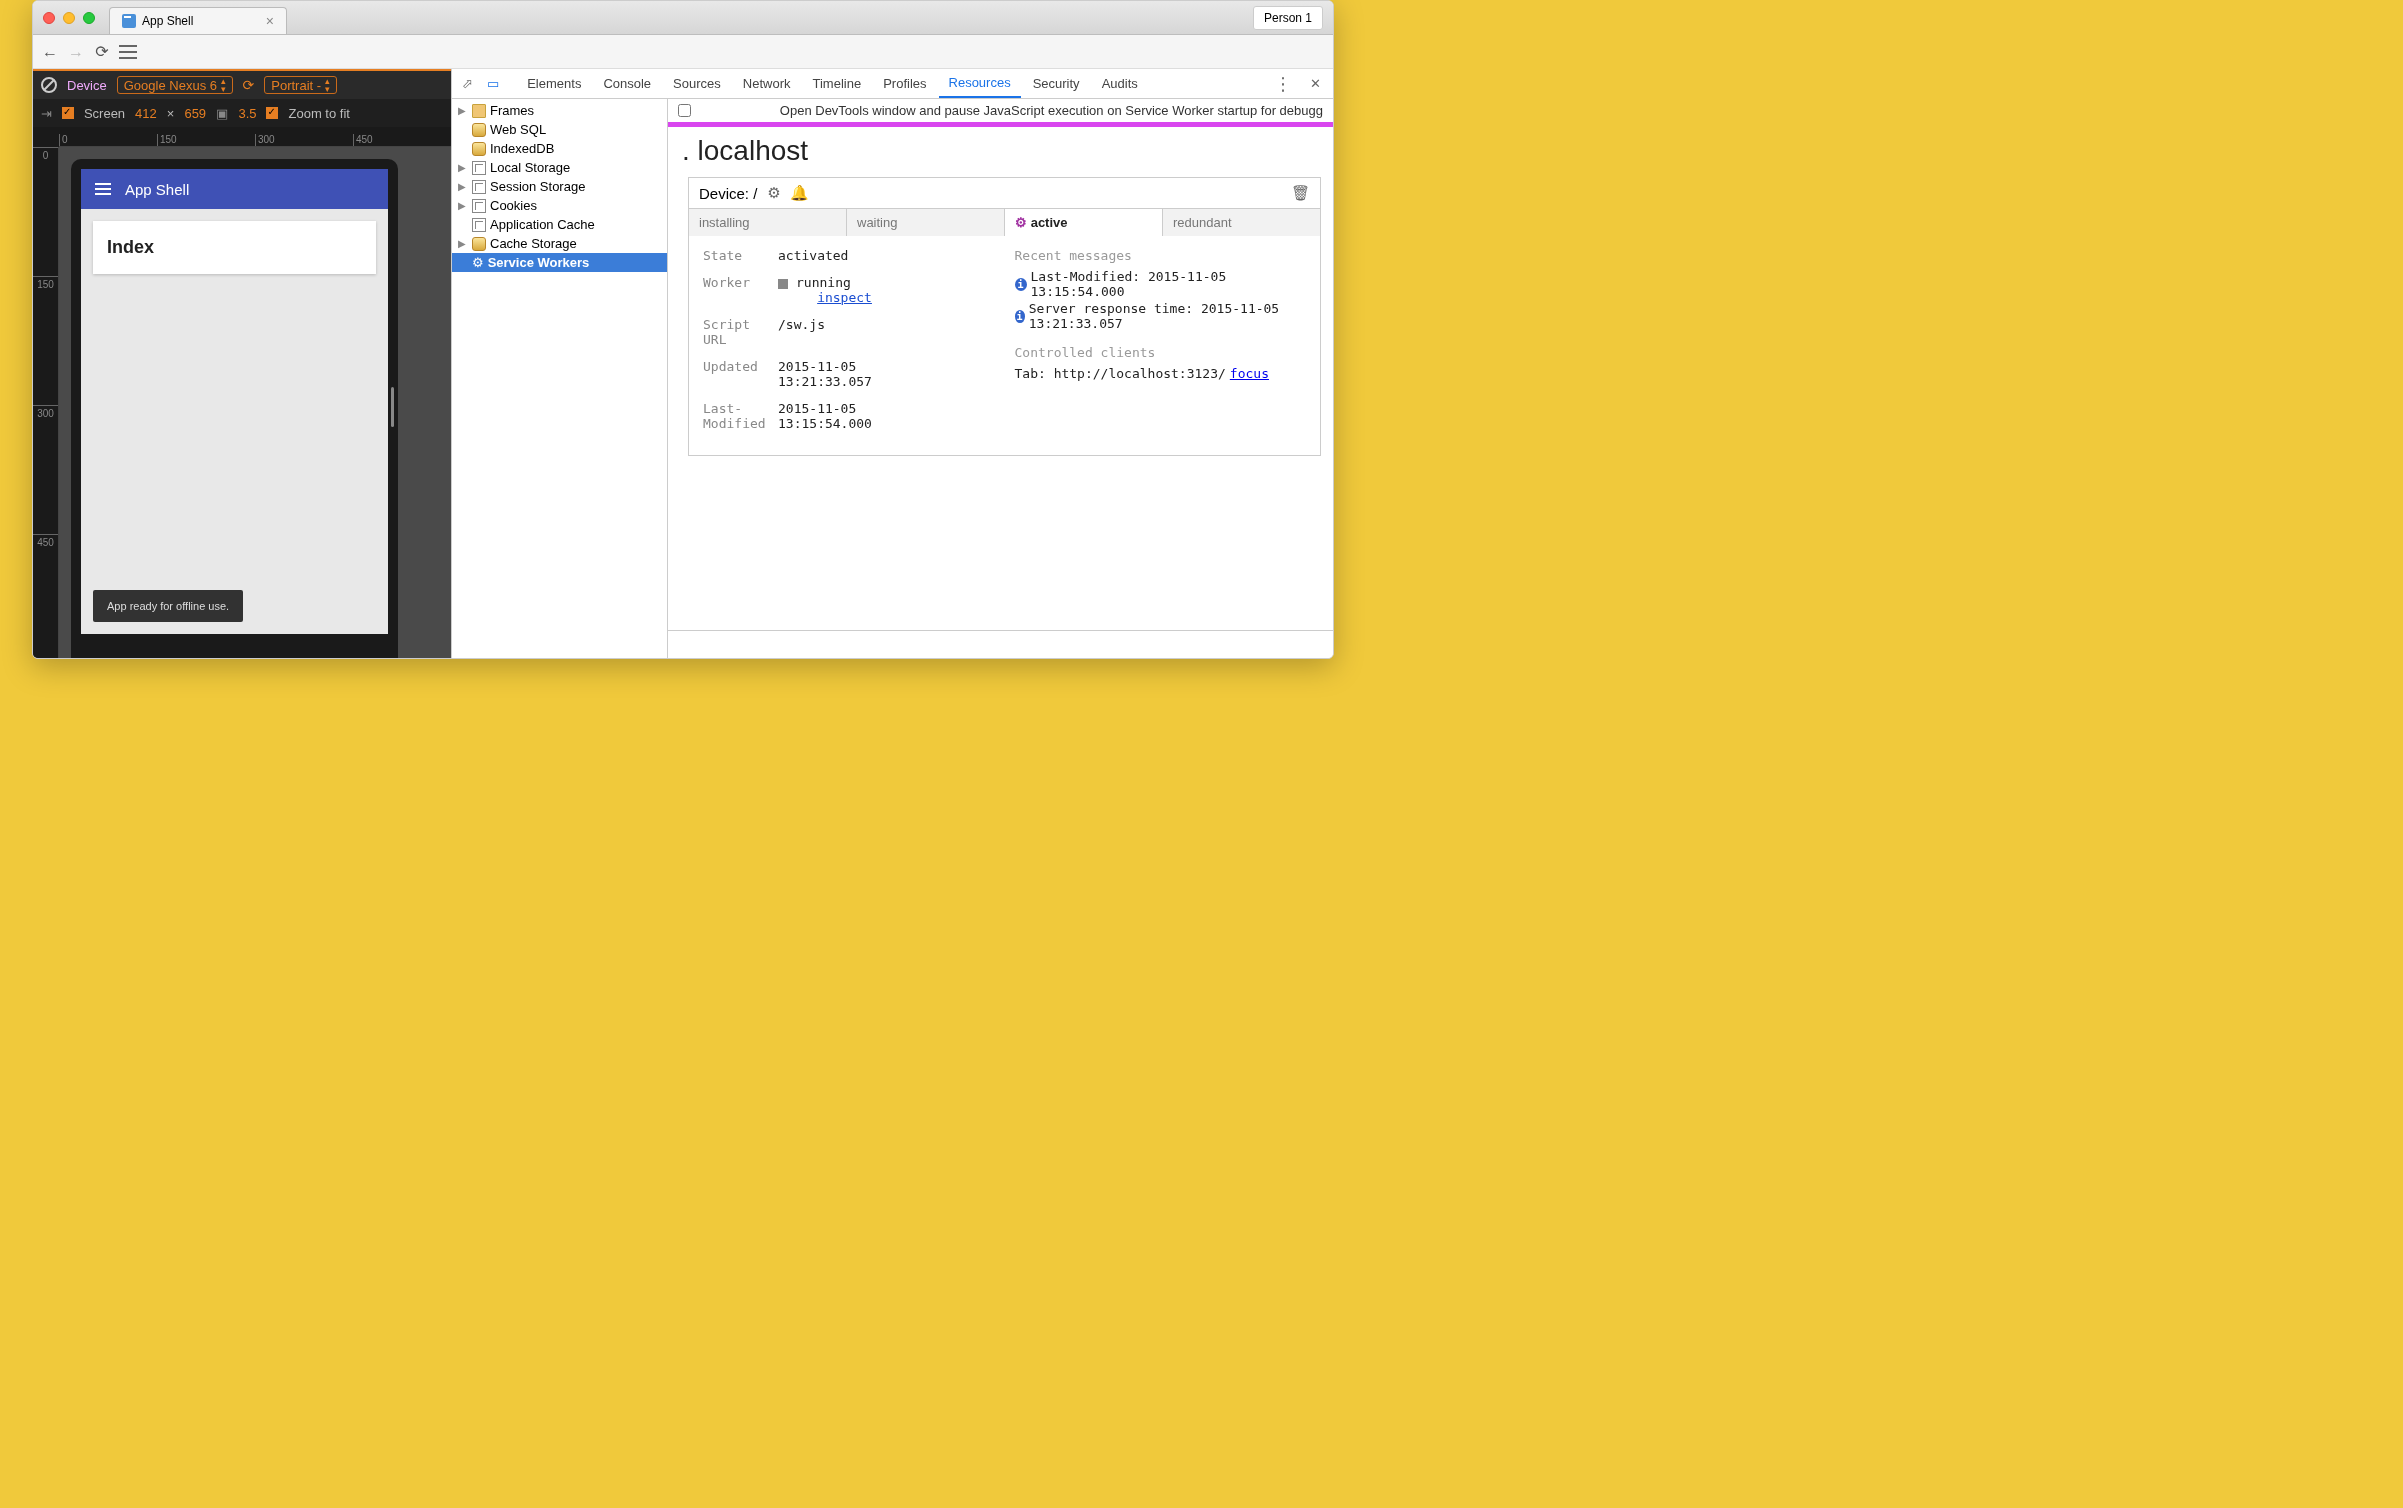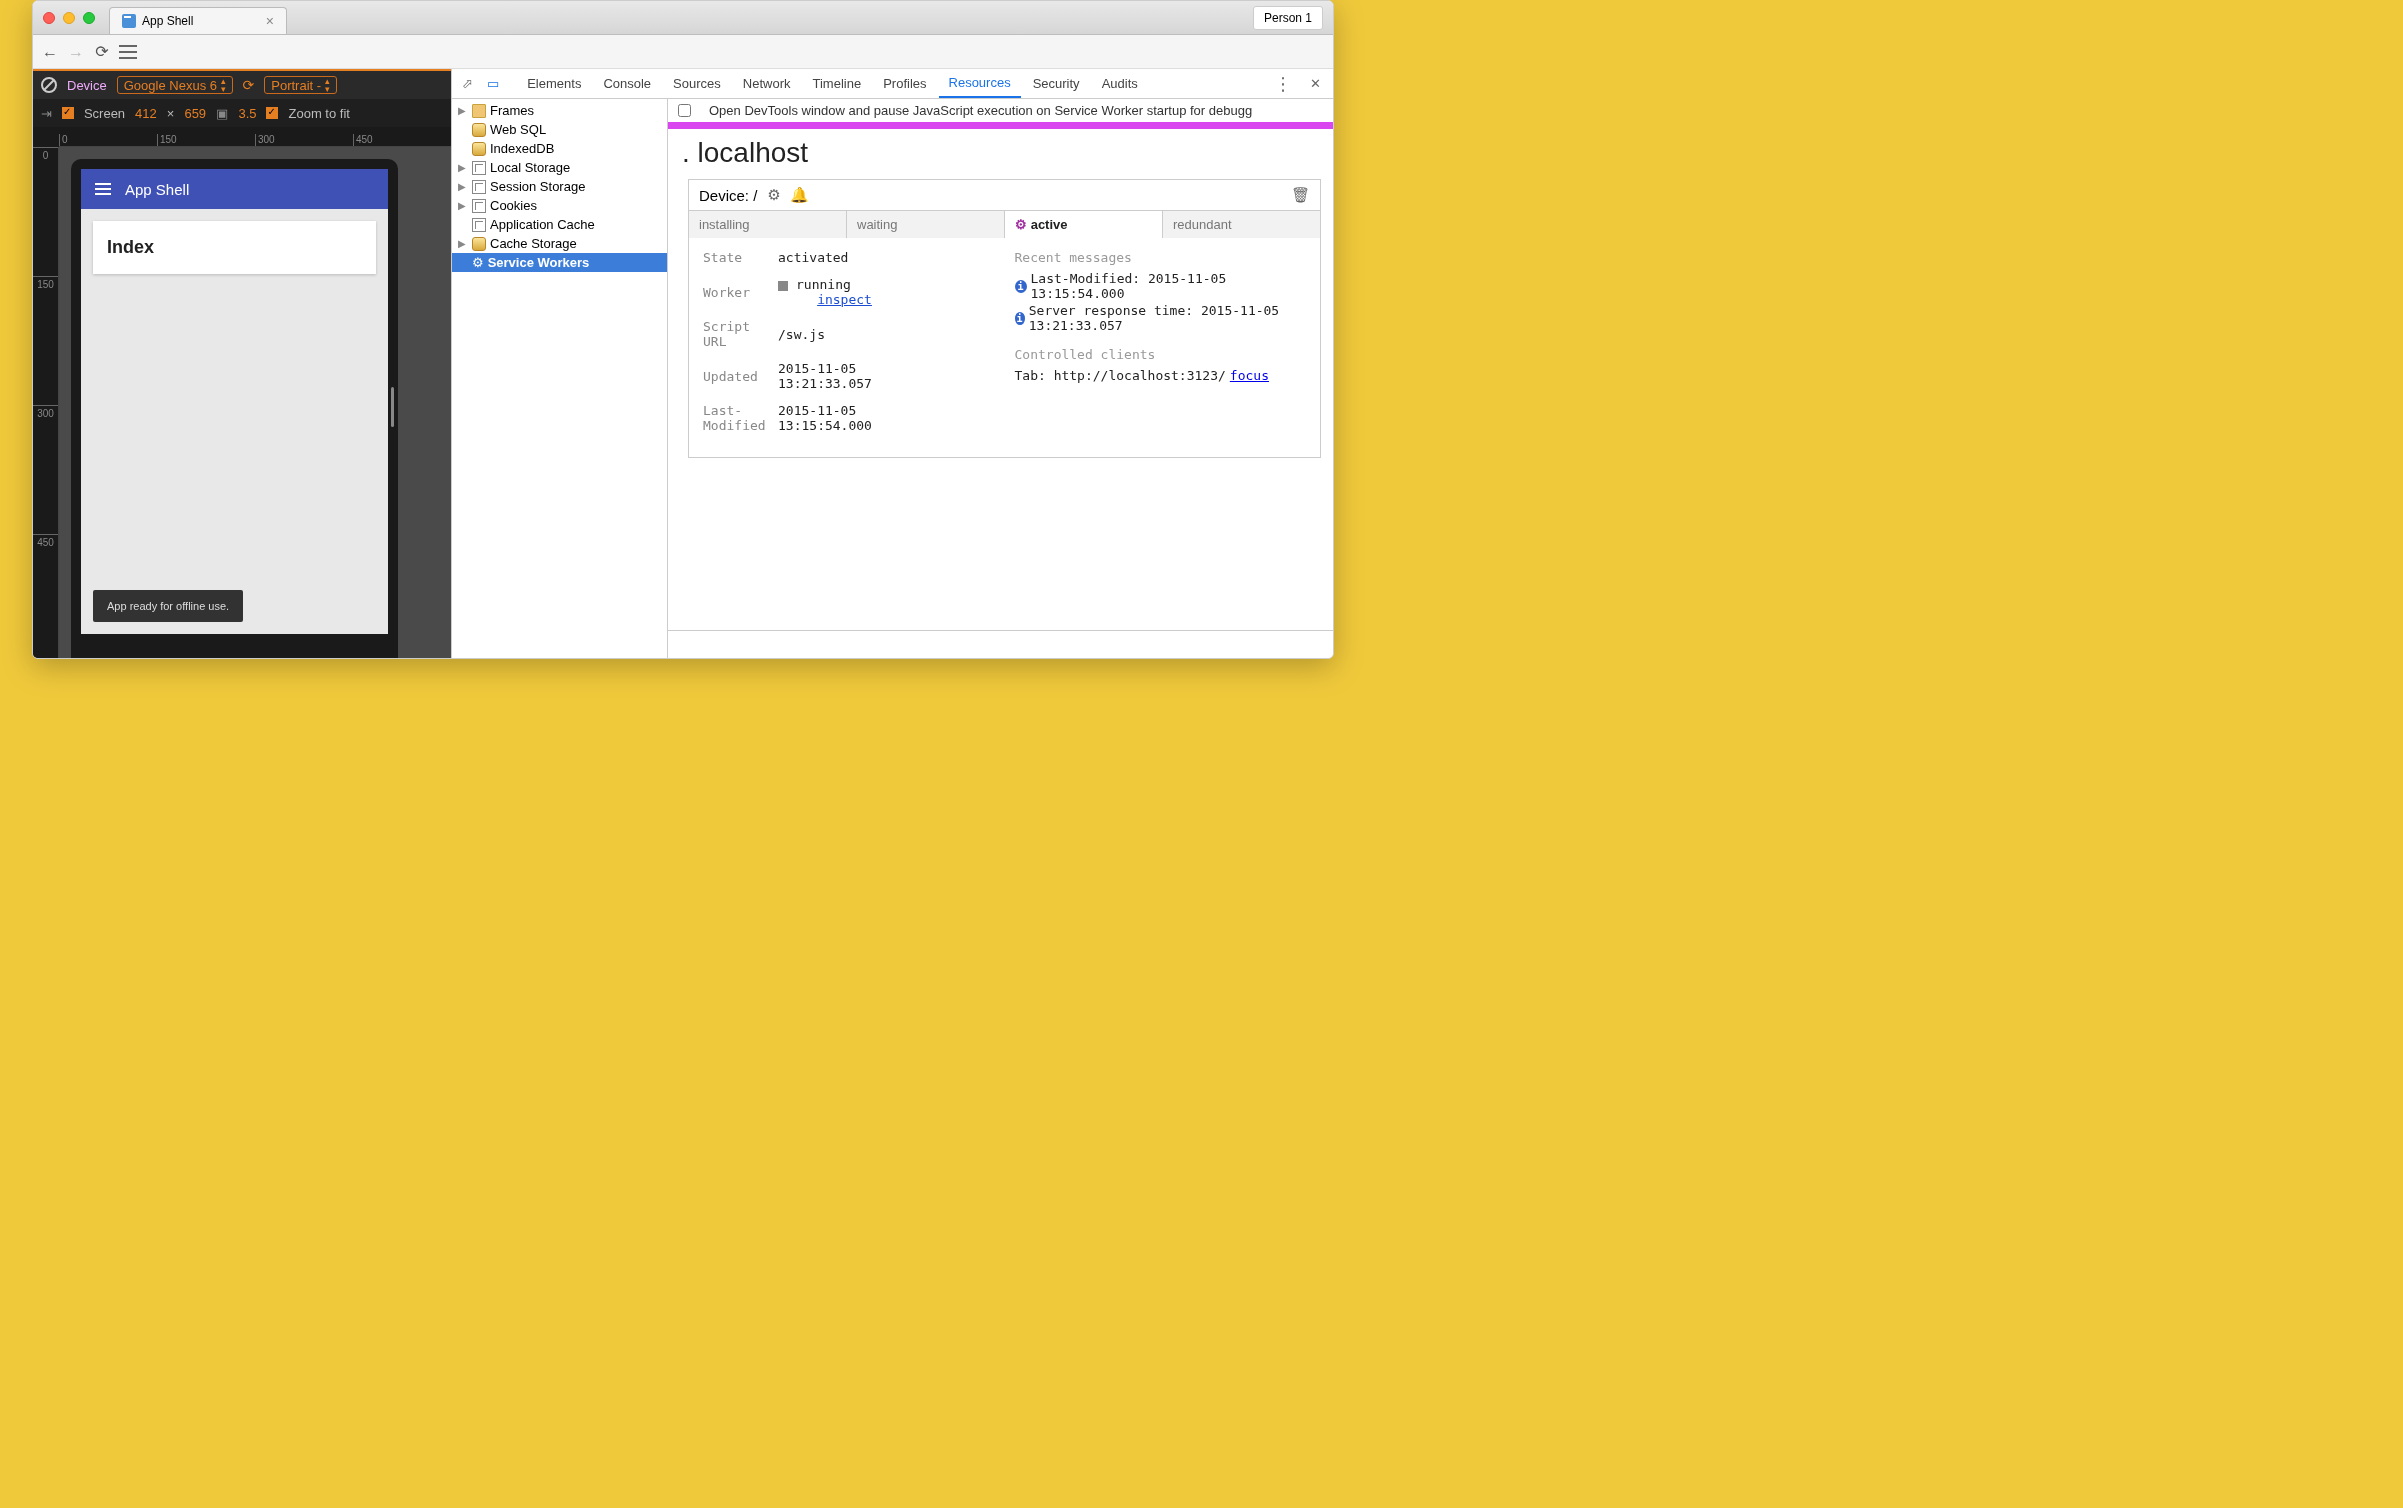--- a/index.html
+++ b/index.html
@@ -75,35 +75,35 @@
 .tree-item .arrow { color: #888; width: 10px; font-size: 10px; }
 .tree-item .noarrow { width: 10px; }
 .tree-item.selected { background: #3b7dd8; color: #fff; }
 .ico { width: 14px; height: 14px; display: inline-block; }
 .ico-folder { background: #f0c674; border: 1px solid #c8a23c; border-radius: 1px; }
 .ico-db { background: linear-gradient(#fbe59b,#d8a93c); border-radius: 3px; border: 1px solid #b8862a; }
 .ico-grid { background: #fff; border: 1px solid #888; position: relative; }
 .ico-grid::after { content: ''; position: absolute; inset: 2px; border-left: 1px solid #888; border-top: 1px solid #888; }
 .ico-gear { color: #fff; font-size: 13px; }
 .dt-main { flex: 1; display: flex; flex-direction: column; font-size: 13px; overflow: hidden; }
-.dt-topbar { padding: 4px 10px; border-bottom: 7px solid #d946ef; color: #333; display: flex; align-items: center; gap: 16px; }
+.dt-topbar { padding: 4px 10px; border-bottom: 5px solid #d946ef; color: #333; display: flex; align-items: center; gap: 16px; justify-content: space-between; }
 .dt-topbar input[type=checkbox] { margin-right: 2px; }
 .dt-origin { font-size: 28px; padding: 8px 14px 10px; color: #222; }
 .scope-row { border: 1px solid #ccc; margin: 0 12px 0 20px; }
 .scope-head { display: flex; align-items: center; padding: 6px 10px; font-size: 15px; gap: 10px; }
 .scope-icons { display: flex; gap: 10px; color: #666; }
 .scope-trash { margin-left: auto; color: #666; }
 .sw-tabs { display: flex; border-top: 1px solid #ccc; }
 .sw-tab { flex: 1; padding: 6px 10px; text-align: left; background: #f2f2f2; color: #777; border-right: 1px solid #ccc; font-size: 13px; }
 .sw-tab:last-child { border-right: none; }
 .sw-tab.active { background: #fff; color: #222; font-weight: 600; display: flex; align-items: center; gap: 4px; }
 .sw-tab.active .gear2 { color: #a030a0; }
 .sw-content { display: flex; padding: 12px 14px; gap: 20px; font-family: Menlo, monospace; font-size: 13px; }
 .sw-col { flex: 1; }
-.sw-row { display: flex; margin-bottom: 12px; align-items: center; }
+.sw-row { display: flex; margin-bottom: 12px; }
 .sw-label { width: 75px; color: #888; }
 .sw-val { color: #222; }
 .sw-val a { color: #1a4dd1; }
 .stop-sq { display: inline-block; width: 10px; height: 10px; background: #888; margin-right: 8px; vertical-align: middle; }
 .msg-head { color: #999; margin-bottom: 6px; }
 .msg-line { color: #222; display: flex; align-items: center; gap: 4px; margin-bottom: 2px; }
 .info-i { width: 13px; height: 13px; border-radius: 50%; background: #3366cc; color: #fff; font-size: 10px; display: inline-flex; align-items: center; justify-content: center; font-weight: bold; }
 .dt-footer { height: 28px; border-top: 1px solid #ccc; margin-top: auto; }
 </style>
 </head>

